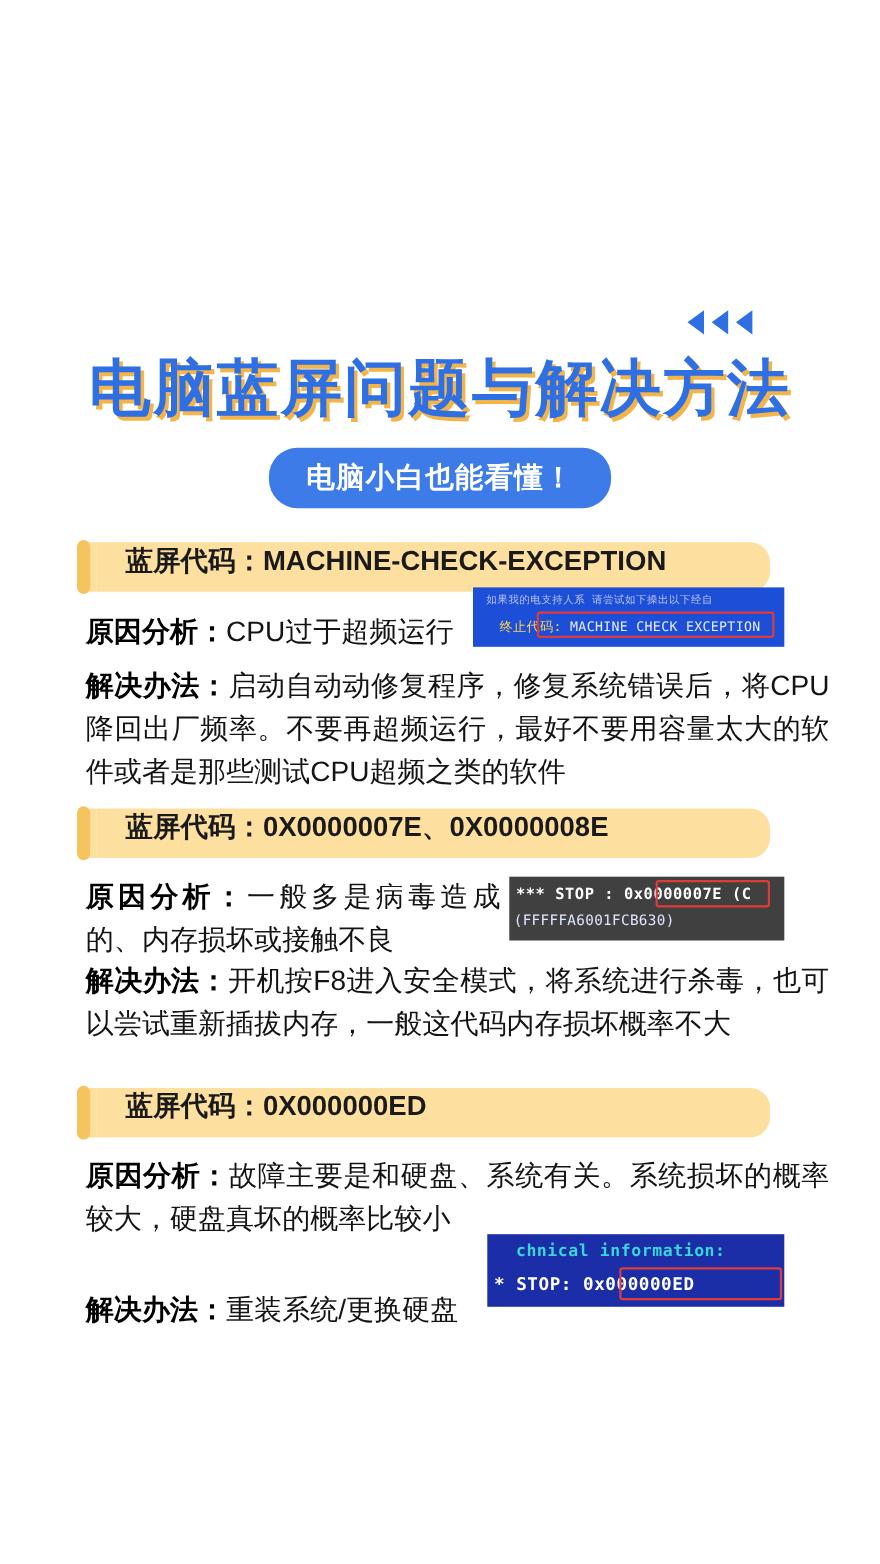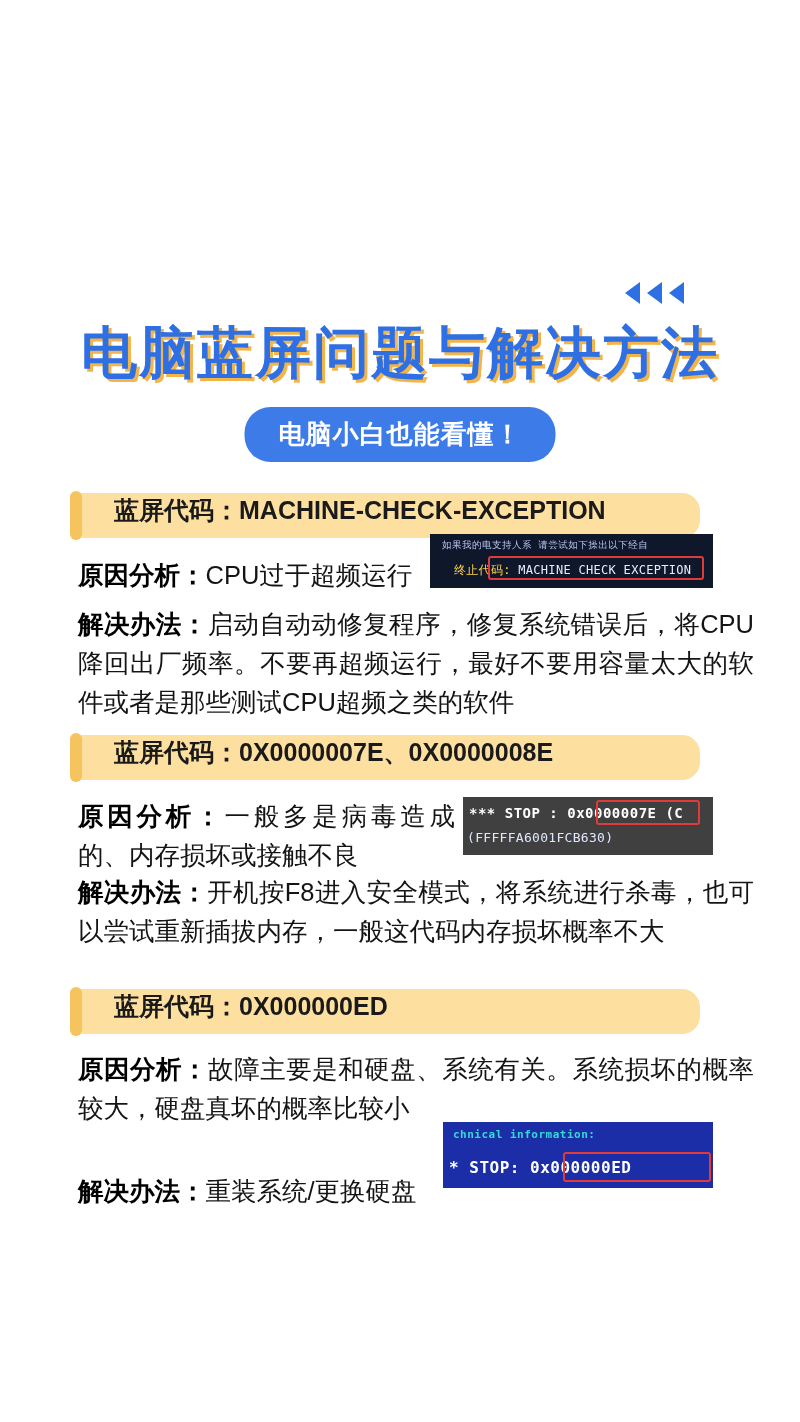--- a/index.html
+++ b/index.html
@@ -111,21 +111,21 @@
     text-align: justify;
   }
   .para .lbl {
     font-weight: bold;
     color: #000;
   }
 
   
   .bsod {
     position: absolute;
-    background: #0f172a;
+    background: #1d4ed8;
     overflow: hidden;
     font-family: "DejaVu Sans Mono", monospace;
     color: #e8ecff;
   }
 
   #bsod1 { top: 534px; left: 430px; width: 283px; height: 54px; }
   #bsod1 .l1 {
     position: absolute; top: 5px; left: 12px;
     font-size: 9.5px; color: #b9c4ef; letter-spacing: .5px;
   }
@@ -150,22 +150,22 @@
     font-size: 13px; letter-spacing: .3px; color: #dfe6ff;
   }
   #bsod2 .redbox {
     position: absolute; top: 3px; left: 133px;
     width: 104px; height: 25px;
     border: 2px solid #e03b3b; border-radius: 3px;
   }
 
   #bsod3 { top: 1122px; left: 443px; width: 270px; height: 66px; background: #1b2ea8; }
   #bsod3 .l1 {
-    position: absolute; top: 6px; left: 10px;
-    font-size: 11px; font-weight: bold; color: #39d6d6; letter-spacing: .5px;
+    position: absolute; top: 6px; left: 26px;
+    font-size: 15px; font-weight: bold; color: #39d6d6; letter-spacing: .5px;
   }
   #bsod3 .l2 {
     position: absolute; top: 36px; left: 6px;
     font-size: 16px; font-weight: bold; color: #ffffff; letter-spacing: .5px;
   }
   #bsod3 .redbox {
     position: absolute; top: 30px; left: 120px;
     width: 148px; height: 30px;
     border: 2px solid #e03b3b; border-radius: 3px;
   }

